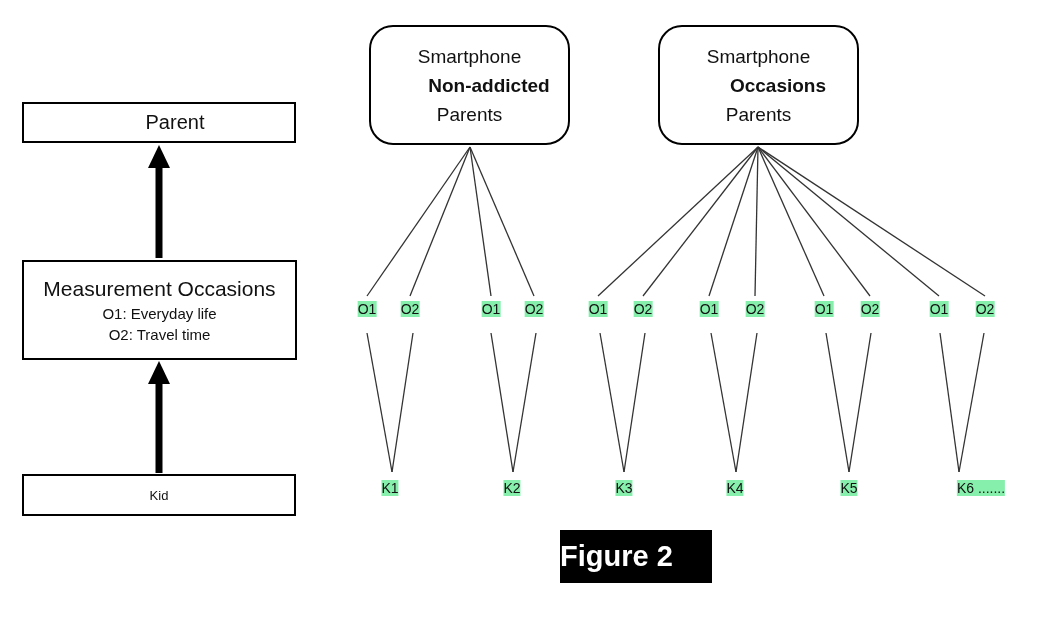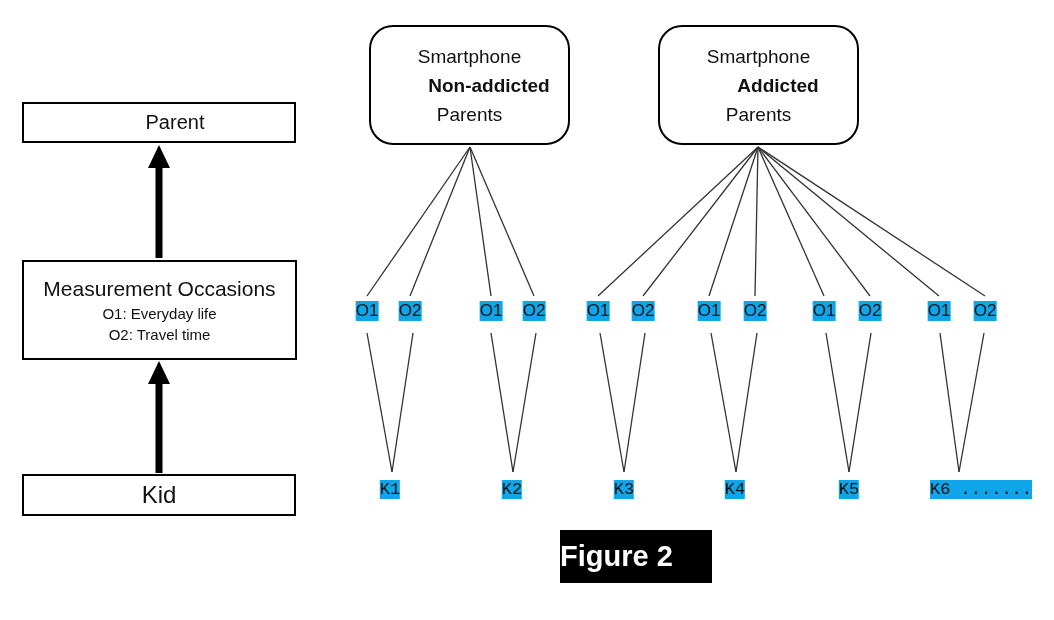--- a/index.html
+++ b/index.html
@@ -29,36 +29,36 @@
     display: flex;
     flex-direction: column;
     align-items: center;
     justify-content: center;
     text-align: center;
   }
   .rect-box { border-radius: 0; }
   .round-box { border-radius: 24px; }
   .parent-box  { left: 22px; top: 102px; width: 274px; height: 41px; font-size: 20px; padding-left: 32px; }
   .meas-box    { left: 22px; top: 260px; width: 275px; height: 100px; text-align: center; }
-  .kid-box     { left: 22px; top: 474px; width: 274px; height: 42px; font-size: 24px; }
+  .kid-box     { left: 22px; top: 474px; width: 274px; height: 42px; font-size: 13px; }
   .meas-title  { font-size: 21px; line-height: 28px; }
   .meas-sub    { font-size: 15px; line-height: 21px; }
   .group-box   { width: 201px; height: 120px; top: 25px; font-size: 19px; line-height: 29px; }
   .group-box .bold-line { font-weight: bold; margin-left: 39px; }
   .gb1 { left: 369px; }
   .gb2 { left: 658px; }
   .olabel, .klabel {
     position: absolute;
     transform: translateX(-50%);
-    font-size: 17px;
+    font-size: 14px;
     white-space: nowrap;
-    background: #0ea5e9;
+    background: #86efac;
   }
   .olabel { top: 301px; }
-  .klabel { top: 480px; font-family: Liberation Mono, monospace; }
+  .klabel { top: 480px; }
   .figure-box {
     position: absolute;
     left: 560px; top: 530px;
     width: 152px; height: 53px;
     background: #000;
     color: #fff;
     display: flex;
     align-items: center;
     justify-content: flex-start;
     font-size: 29px;
@@ -139,21 +139,21 @@
     <span>Kid</span>
   </div>
 
   <div class="box round-box group-box gb1">
     <span>Smartphone</span>
     <span class="bold-line">Non-addicted</span>
     <span>Parents</span>
   </div>
   <div class="box round-box group-box gb2">
     <span>Smartphone</span>
-    <span class="bold-line">Addicted</span>
+    <span class="bold-line">Occasions</span>
     <span>Parents</span>
   </div>
 
   <span class="olabel" style="left:367px">O1</span>
   <span class="olabel" style="left:410px">O2</span>
   <span class="olabel" style="left:491px">O1</span>
   <span class="olabel" style="left:534px">O2</span>
   <span class="olabel" style="left:598px">O1</span>
   <span class="olabel" style="left:643px">O2</span>
   <span class="olabel" style="left:709px">O1</span>

